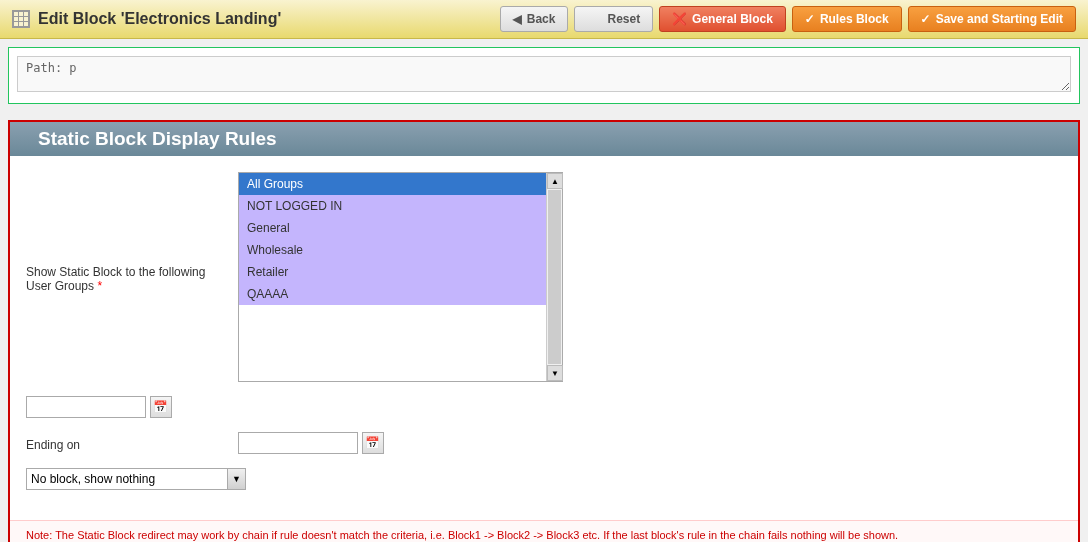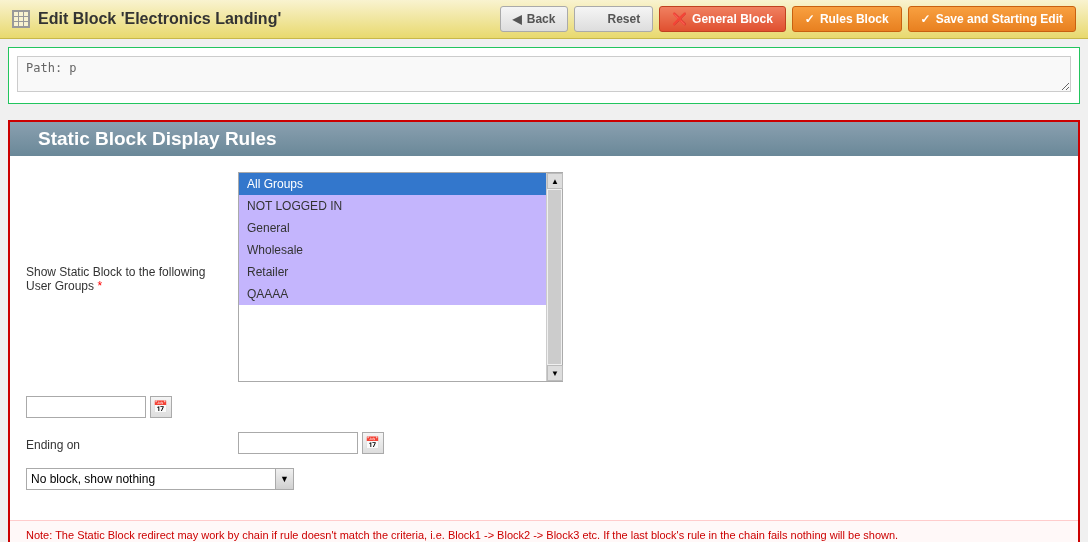--- a/index.html
+++ b/index.html
@@ -208,21 +208,21 @@
       align-items: center;
       justify-content: center;
       font-size: 12px;
     }
 
     
     .otherwise-select-wrapper {
       display: flex;
       align-items: center;
       border: 1px solid #aaa;
-      width: 268px;
+      width: 220px;
       height: 22px;
       background: white;
     }
     .otherwise-select {
       flex: 1;
       border: none;
       outline: none;
       font-size: 12px;
       padding: 0 4px;
       background: white;

